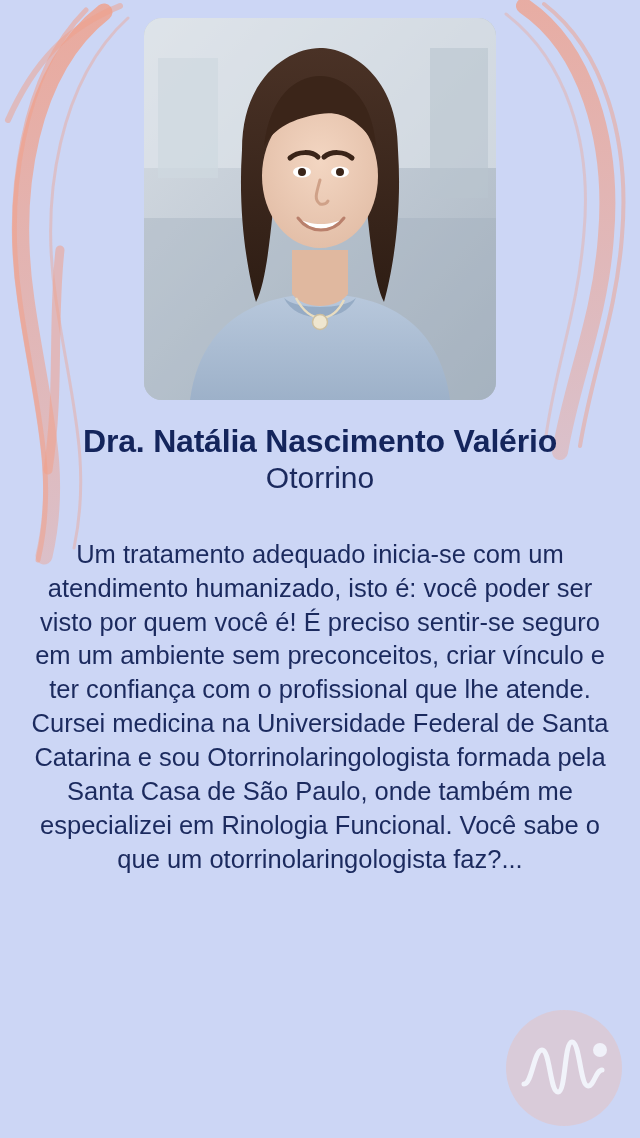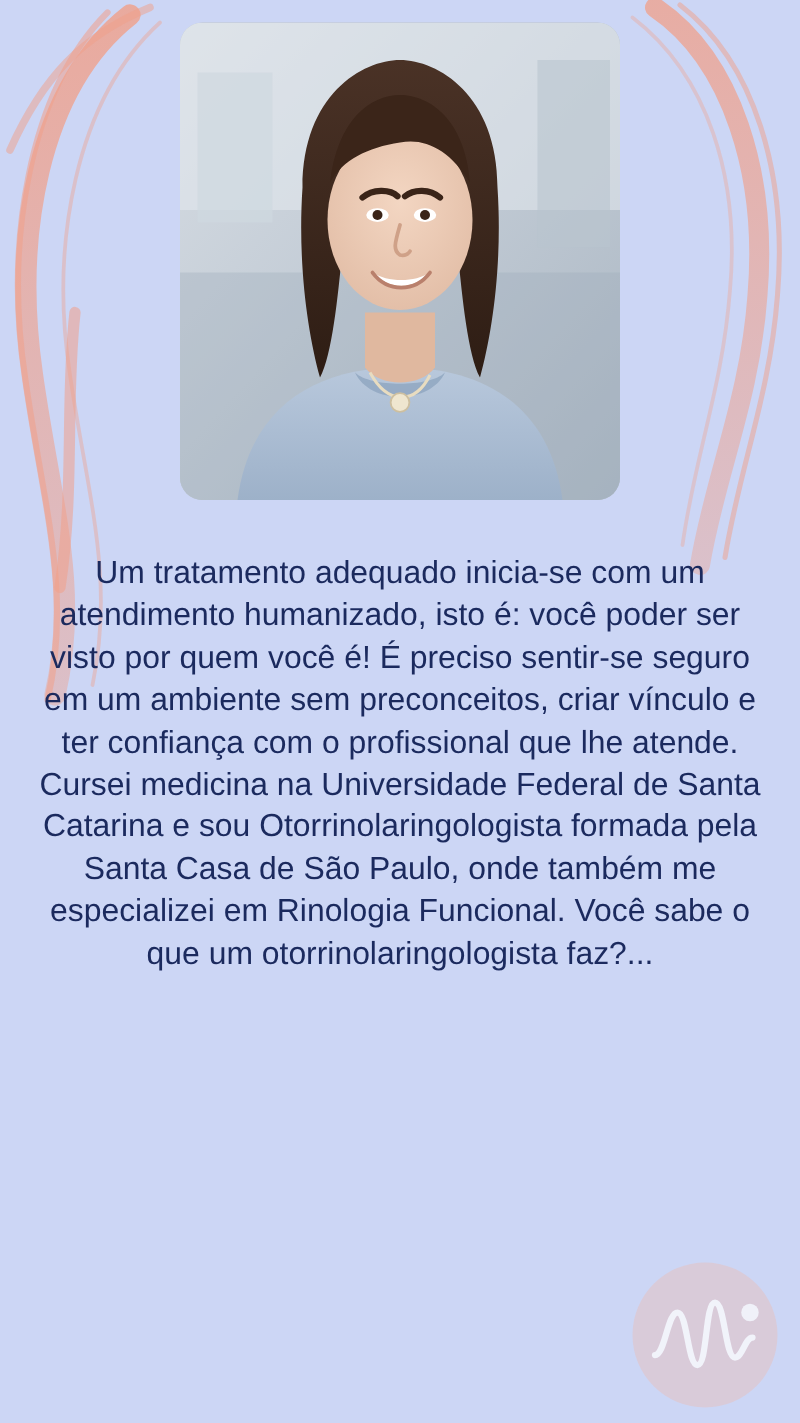--- a/index.html
+++ b/index.html
@@ -178,15 +178,17 @@
       <path d="M176 162 C 172 176, 170 182, 176 186 C 180 187, 183 185, 184 183" fill="none" stroke="#cfa188" stroke-width="3" stroke-linecap="round"></path>
 
       <path d="M154 200 C 166 214, 188 214, 200 200 C 188 208, 166 208, 154 200 Z" fill="#ffffff"></path>
       <path d="M154 200 C 166 216, 188 216, 200 200" fill="none" stroke="#b9806c" stroke-width="3" stroke-linecap="round"></path>
 
       <path d="M152 280 C 166 306, 188 306, 200 282" fill="none" stroke="#e8dcc0" stroke-width="2.4"></path>
       <circle cx="176" cy="304" r="7.5" fill="#efe6cf" stroke="#cdbfa0" stroke-width="1.5"></circle>
     </svg>
   </div>
 
+  <div class="name">Dra. Natália Nascimento Valério</div>
+  <div class="role">Otorrino</div>
   <div class="bio">Um tratamento adequado inicia-se com um atendimento humanizado, isto é: você poder ser visto por quem você é! É preciso sentir-se seguro em um ambiente sem preconceitos, criar vínculo e ter confiança com o profissional que lhe atende. Cursei medicina na Universidade Federal de Santa Catarina e sou Otorrinolaringologista formada pela Santa Casa de São Paulo, onde também me especializei em Rinologia Funcional. Você sabe o que um otorrinolaringologista faz?...</div>
 
 </div>
 
 </body></html>

